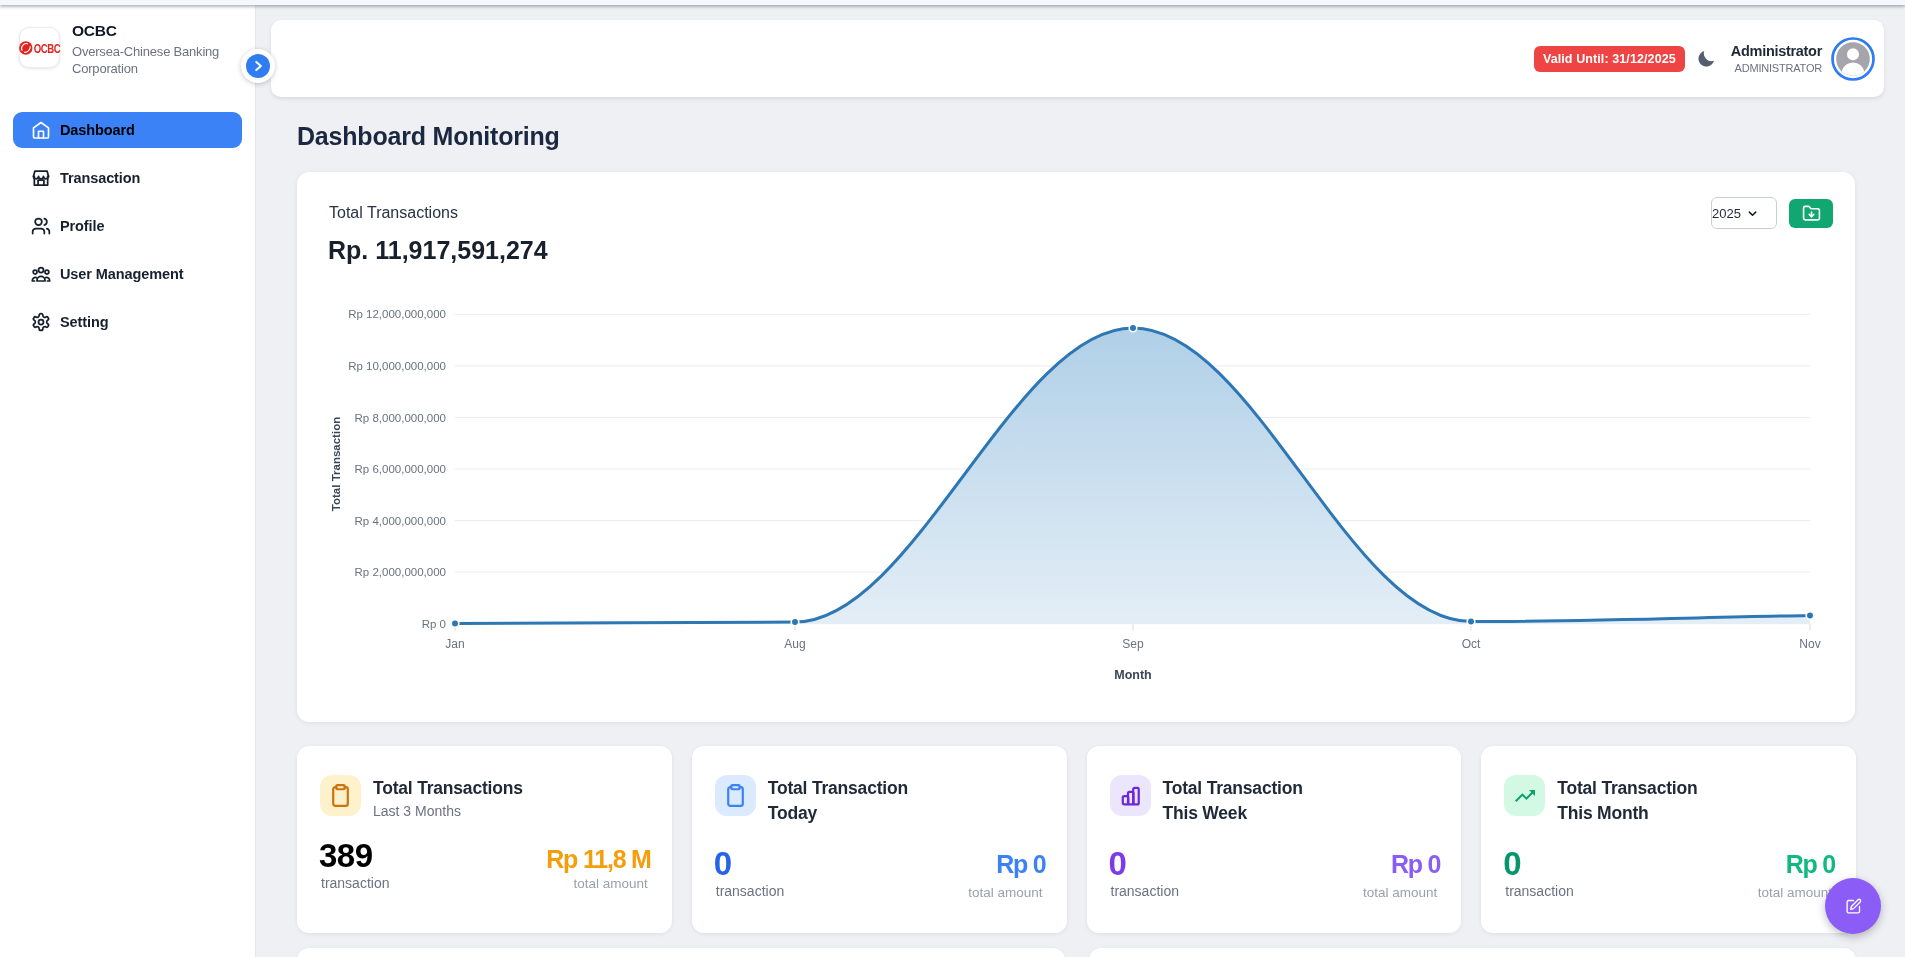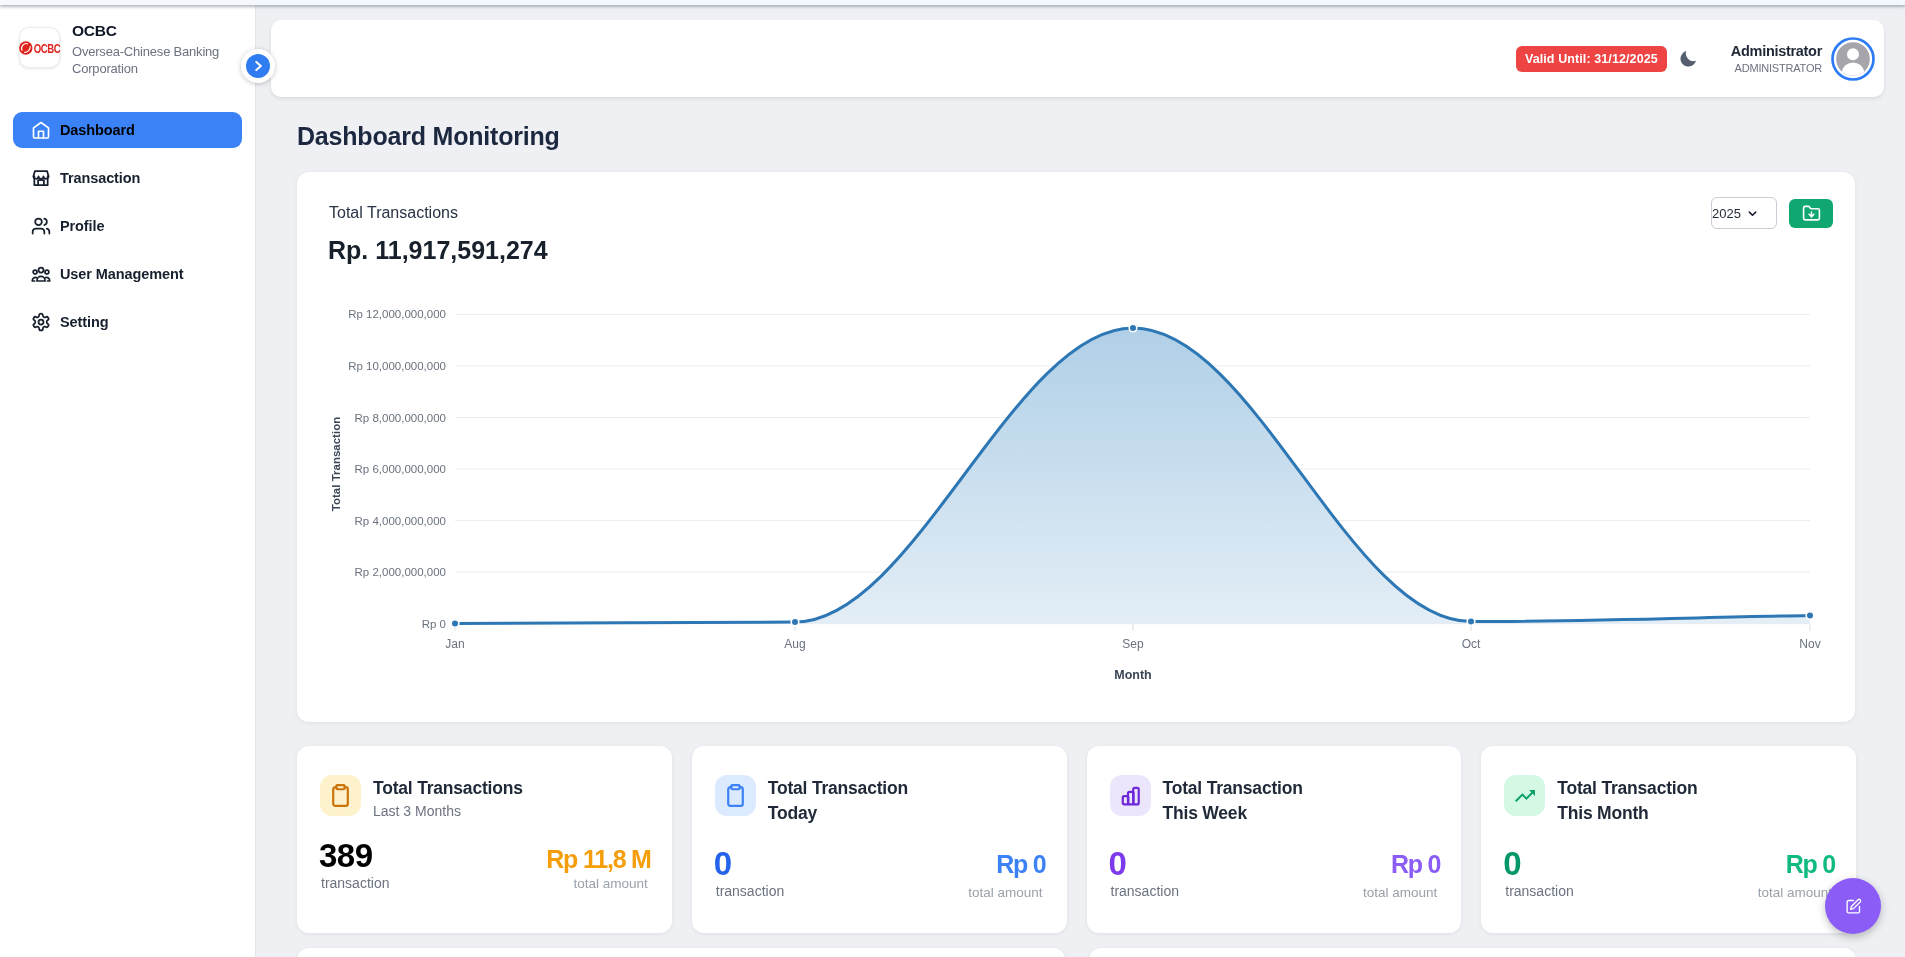--- a/index.html
+++ b/index.html
@@ -14,21 +14,21 @@
 .menu{position:absolute;top:107px;left:0;right:0;padding:0 13px}
 .mi{display:flex;align-items:center;height:36px;border-radius:9px;margin-bottom:12px;padding-left:18px;color:#17202e;font-size:14.5px;font-weight:bold;letter-spacing:-.1px}
 .mi svg{width:20px;height:20px;margin-right:9px;flex:0 0 auto}
 .mi.active{background:#3b82f6;color:#000000}
 .toggle{position:absolute;top:49px;left:241px;width:34px;height:34px;border-radius:50%;background:#fff;box-shadow:0 1px 5px rgba(0,0,0,.22);z-index:40;display:flex;align-items:center;justify-content:center}
 .toggle .in{width:24px;height:24px;border-radius:50%;background:#2f7df0;display:flex;align-items:center;justify-content:center}
 .main{position:absolute;left:256px;top:5px;right:0;bottom:0}
 .header{position:absolute;left:15px;top:15px;width:1613px;height:77px;background:#fff;border-radius:10px;box-shadow:0 2px 4px rgba(0,0,0,.09);display:flex;align-items:center;justify-content:flex-end;padding-right:9px}
 .badge{background:#ef4444;color:#fff;font-weight:bold;font-size:12.5px;padding:6px 9px;border-radius:6px;letter-spacing:.1px}
 .moon{margin-left:11px}
-.who{margin-left:32px;text-align:right}
+.who{margin-left:14px;text-align:right}
 .who .n1{font-size:14.5px;font-weight:bold;color:#1f2937;letter-spacing:-.3px}
 .who .n2{font-size:11px;color:#6b7280;margin-top:3px;letter-spacing:-.2px}
 .avatar{margin-left:9px;width:44px;height:44px}
 .h1{position:absolute;left:41px;top:117px;font-size:25px;font-weight:bold;color:#1c2740;letter-spacing:-.2px}
 .chart-card{position:absolute;left:41px;top:167px;width:1558px;height:550px;background:#fff;border-radius:12px;box-shadow:0 1px 5px rgba(0,0,0,.07)}
 .cc-t1{position:absolute;left:32px;top:32px;font-size:16px;color:#273244}
 .cc-t2{position:absolute;left:31px;top:64px;font-size:25px;font-weight:bold;color:#18202c}
 .sel{position:absolute;right:78px;top:25px;width:66px;height:32px;border:1px solid #c9ced6;border-radius:6px;display:flex;align-items:center;justify-content:flex-start;font-size:13px;color:#1f2937;gap:6px}
 .gbtn{position:absolute;right:22px;top:27px;width:44px;height:29px;background:#10a771;border-radius:6px;display:flex;align-items:center;justify-content:center}
 .cards{position:absolute;left:41px;top:741px;width:1559px;display:grid;grid-template-columns:repeat(4,1fr);gap:20px}

